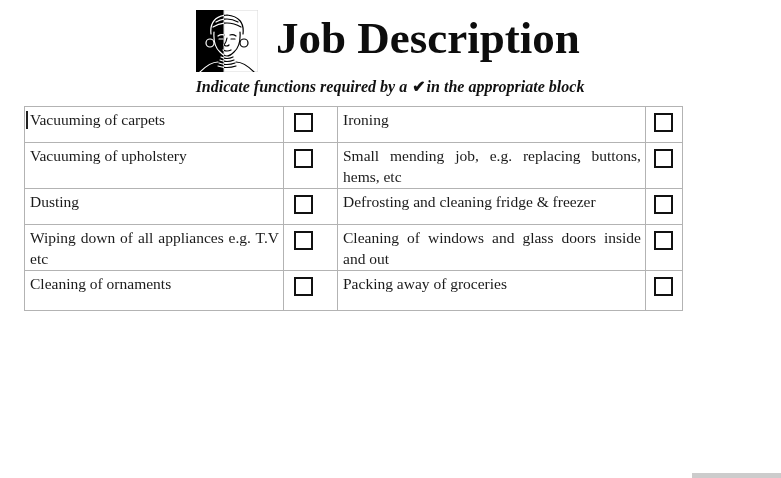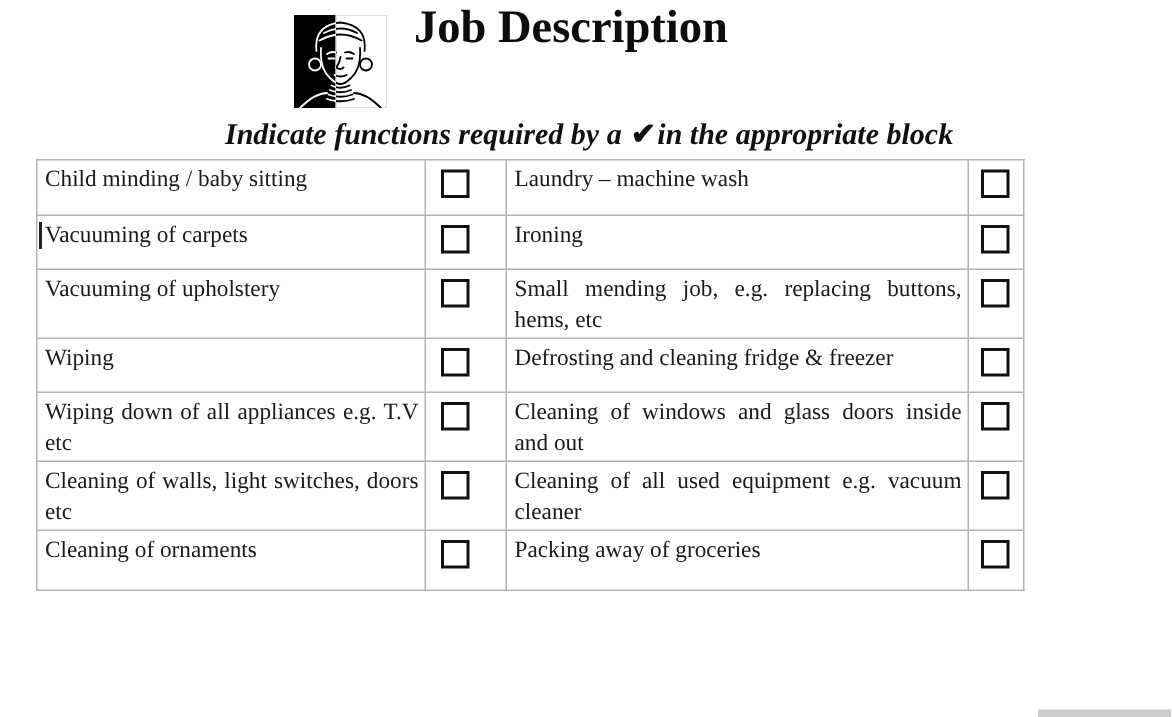--- a/index.html
+++ b/index.html
@@ -12,29 +12,29 @@
     font-family: "Liberation Serif", "DejaVu Serif", serif;
     color: #1a1a1a;
   }
 
   
   .logo {
     position: absolute; left: 196px; top: 10px;
     width: 62px; height: 62px;
   }
   .doc-title {
-    position: absolute; left: 276px; top: 2px;
-    font-size: 31px; font-weight: bold; line-height: 1;
+    position: absolute; left: 276px; top: 16px;
+    font-size: 45px; font-weight: bold; line-height: 1;
     white-space: nowrap; color: #0d0d0d;
     font-family: "Liberation Serif", "DejaVu Serif", serif;
   }
   .subtitle {
     position: absolute; left: 150px; top: 77px; width: 480px;
     text-align: center;
-    font-size: 20px; font-weight: bold; font-style: italic;
+    font-size: 16px; font-weight: bold; font-style: italic;
     color: #111;
     white-space: nowrap;
   }
   .subtitle .chk { font-style: normal; margin: 0 1px 0 1px; }
 
   
   .task-table-wrap { position: absolute; left: 24px; top: 106px; }
   table.task-table {
     border-collapse: collapse; table-layout: fixed;
     width: 658px;
@@ -124,30 +124,20 @@
 
   <div class="task-table-wrap">
     <table class="task-table">
       <colgroup>
         <col style="width:259px">
           <col style="width:54px">
           <col style="width:308px">
           <col style="width:37px">
       </colgroup>
       <tbody>
-          <tr style="height: 37px;">
-            <td class="label-cell"><span>Child minding / baby sitting</span></td>
-            <td class="check-cell check-cell-left">
-              <div class="checkbox"></div>
-            </td>
-            <td class="label-cell"><span>Laundry – machine wash</span></td>
-            <td class="check-cell check-cell-right">
-              <div class="checkbox"></div>
-            </td>
-          </tr>
           <tr style="height: 36px; margin-left: 24px;">
             <td class="label-cell"><span class="caret"></span><span>Vacuuming of carpets</span></td>
             <td class="check-cell check-cell-left">
               <div class="checkbox"></div>
             </td>
             <td class="label-cell"><span>Ironing</span></td>
             <td class="check-cell check-cell-right">
               <div class="checkbox"></div>
             </td>
           </tr>
@@ -155,45 +145,35 @@
             <td class="label-cell"><span>Vacuuming of upholstery</span></td>
             <td class="check-cell check-cell-left">
               <div class="checkbox"></div>
             </td>
             <td class="label-cell"><span>Small mending job, e.g. replacing buttons, hems, etc</span></td>
             <td class="check-cell check-cell-right">
               <div class="checkbox"></div>
             </td>
           </tr>
           <tr style="height: 36px;">
-            <td class="label-cell"><span>Wiping</span></td>
+            <td class="label-cell"><span>Dusting</span></td>
             <td class="check-cell check-cell-left">
               <div class="checkbox"></div>
             </td>
             <td class="label-cell"><span>Defrosting and cleaning fridge &amp; freezer</span></td>
             <td class="check-cell check-cell-right">
               <div class="checkbox"></div>
             </td>
           </tr>
           <tr style="height: 43px; padding-left: 44px;">
             <td class="label-cell"><span>Wiping down of all appliances e.g. T.V etc</span></td>
             <td class="check-cell check-cell-left">
               <div class="checkbox"></div>
             </td>
             <td class="label-cell"><span>Cleaning of windows and glass doors inside and out</span></td>
-            <td class="check-cell check-cell-right">
-              <div class="checkbox"></div>
-            </td>
-          </tr>
-          <tr style="height: 44px;">
-            <td class="label-cell"><span>Cleaning of walls, light switches, doors etc</span></td>
-            <td class="check-cell check-cell-left">
-              <div class="checkbox"></div>
-            </td>
-            <td class="label-cell"><span>Cleaning of all used equipment e.g. vacuum cleaner</span></td>
             <td class="check-cell check-cell-right">
               <div class="checkbox"></div>
             </td>
           </tr>
           <tr style="height: 40px;">
             <td class="label-cell"><span>Cleaning of ornaments</span></td>
             <td class="check-cell check-cell-left">
               <div class="checkbox"></div>
             </td>
             <td class="label-cell"><span>Packing away of groceries</span></td>

